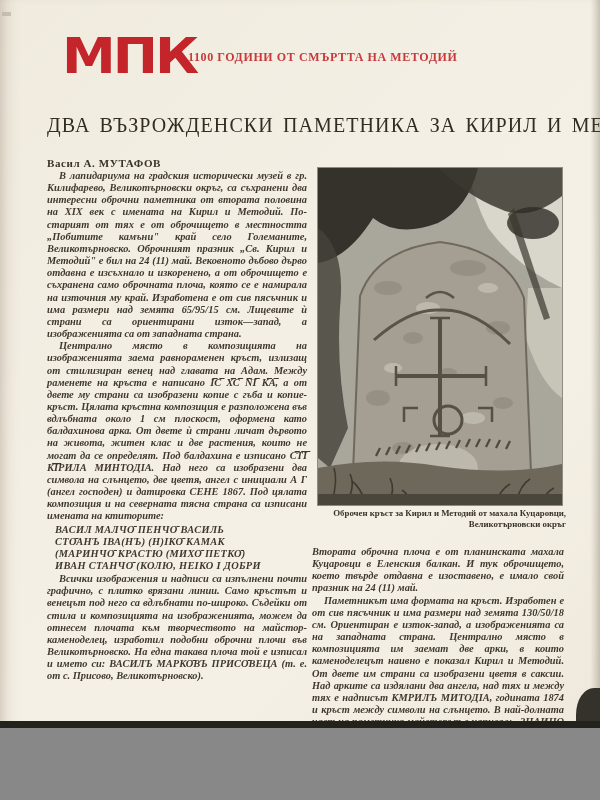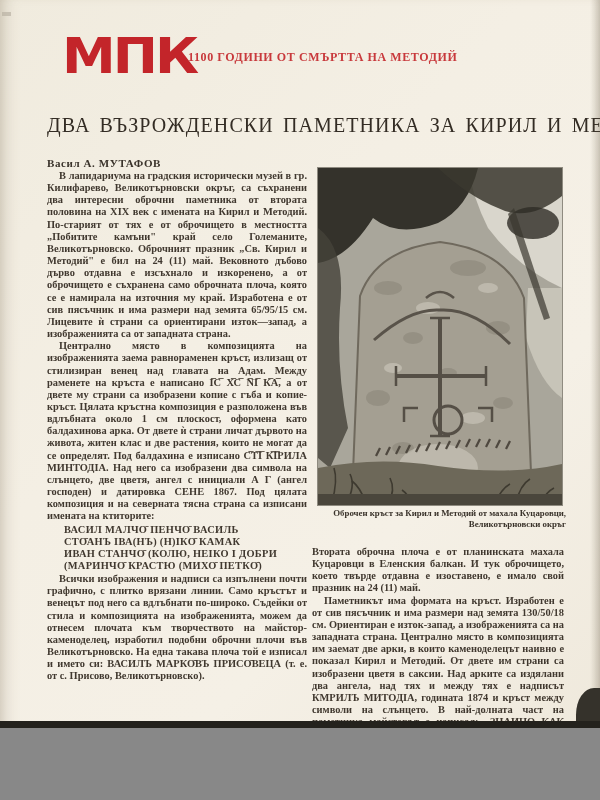--- a/index.html
+++ b/index.html
@@ -27,26 +27,26 @@
     position:absolute;left:47px;top:114px;width:515px;
     font-weight:normal;font-size:20px;letter-spacing:1.1px;word-spacing:3px;
     color:#332c24;white-space:nowrap;
   }
   .author{
     position:absolute;left:47px;top:157px;
     font-weight:bold;font-size:11px;letter-spacing:.6px;color:#3a332b;
   }
   
   .col{position:absolute;font-size:10.4px;line-height:12.15px;font-weight:bold;
-       text-align:justify;color:#40382f;}
+       text-align:justify;color:#40382f;font-style:italic;}
   .col p{margin:0;text-indent:12px;}
   .col p.noindent{text-indent:0;}
   .leftcol{left:47px;top:170px;width:260px;}
   .rightcol{left:312px;top:546px;width:252px;}
-  .names{margin:1px 17px;}
+  .names{margin:1px 8px;}
   .names div{white-space:nowrap;letter-spacing:.3px;}
   
   .photo{position:absolute;left:318px;top:168px;width:244px;height:337px;background:#b3b0a6;
          outline:1px solid #8f8b80;}
   .photo svg{display:block;}
   .caption{
     position:absolute;left:314px;top:508px;width:252px;
     font-weight:bold;font-size:8.8px;line-height:10.8px;text-align:right;color:#3a332b;
   }
   .pagenum{position:absolute;left:276px;top:750px;font-size:12px;color:#4a423a;}
@@ -68,22 +68,22 @@
 
   <div class="title">ДВА ВЪЗРОЖДЕНСКИ ПАМЕТНИКА ЗА КИРИЛ И МЕТОДИЙ</div>
   <div class="author">Васил А. МУТАФОВ</div>
 
   <div class="col leftcol">
     <p>В лапидариума на градския исторически музей в гр. Килифарево, Великотърновски окръг, са съхранени два интересни оброчни паметника от втората половина на XIX век с имената на Кирил и Методий. По-старият от тях е от оброчището в местността „Побитите камъни" край село Големаните, Великотърновско. Оброчният празник „Св. Кирил и Методий" е бил на 24 (11) май. Вековното дъбово дърво отдавна е изсъхнало и изкоренено, а от оброчището е съхранена само оброчната плоча, която се е намирала на източния му край. Изработена е от сив пясъчник и има размери над земята 65/95/15 см. Лицевите ѝ страни са ориентирани изток—запад, а изображенията са от западната страна.</p>
     <p>Централно място в композицията на изображенията заема равнораменен кръст, излизащ от стилизиран венец над главата на Адам. Между раменете на кръста е написано І̅С̅ Х̅С̅ N̅І̅ К̅А̅, а от двете му страни са изобразени копие с гъба и копие-кръст. Цялата кръстна композиция е разположена във вдлъбната около 1 см плоскост, оформена като балдахинова арка. От двете ѝ страни личат дървото на живота, житен клас и две растения, които не могат да се определят. Под балдахина е изписано С̅Т̅І̅ К̅І̅РИЛА МИНТОДІА. Над него са изобразени два символа на слънцето, две цветя, ангел с инициали А Г (ангел господен) и датировка СЕНЕ 1867. Под цялата композиция и на северната тясна страна са изписани имената на ктиторите:</p>
     <div class="names">
       <div>ВАСИЛ МАЛЧО̄ ПЕНЧО̄ ВАСИЛЬ</div>
       <div>СТО̄АНЪ ІВА(НЪ) (Н)ІКО̄ КАМАК</div>
+      <div>(МАРИНЧО̄ КРАСТЮ (МИХО̄ ПЕТКО̄)</div>
       <div>ИВАН СТАНЧО̄ (КОЛЮ, НЕІКО І ДОБРИ</div>
-      <div>(МАРИНЧО̄ КРАСТЮ (МИХО̄ ПЕТКО̄)</div>
     </div>
     <p>Всички изображения и надписи са изпълнени почти графично, с плитко врязани линии. Само кръстът и венецът под него са вдлъбнати по-широко. Съдейки от стила и композицията на изображенията, можем да отнесем плочата към творчеството на майстор-каменоделец, изработил подобни оброчни плочи във Великотърновско. На една такава плоча той е изписал и името си: ВАСИЛЪ МАРКО̄ВЪ ПРИСО̄ВЕЦА (т. е. от с. Присово, Великотърновско).</p>
   </div>
 
   <div class="photo">
     <svg width="244" height="337" viewBox="0 0 244 337" xmlns="http://www.w3.org/2000/svg">
 
       <rect x="0" y="0" width="244" height="337" fill="#a9a69b"></rect>
 
       <path d="M150,0 H244 V120 Q200,100 170,60 Q155,30 150,0 Z" fill="#d9d6cc"></path>

